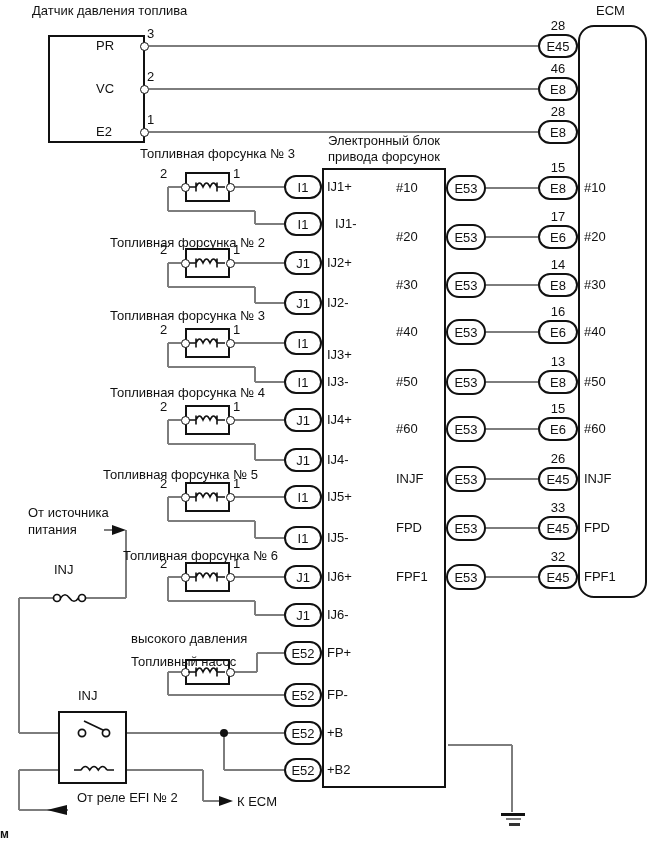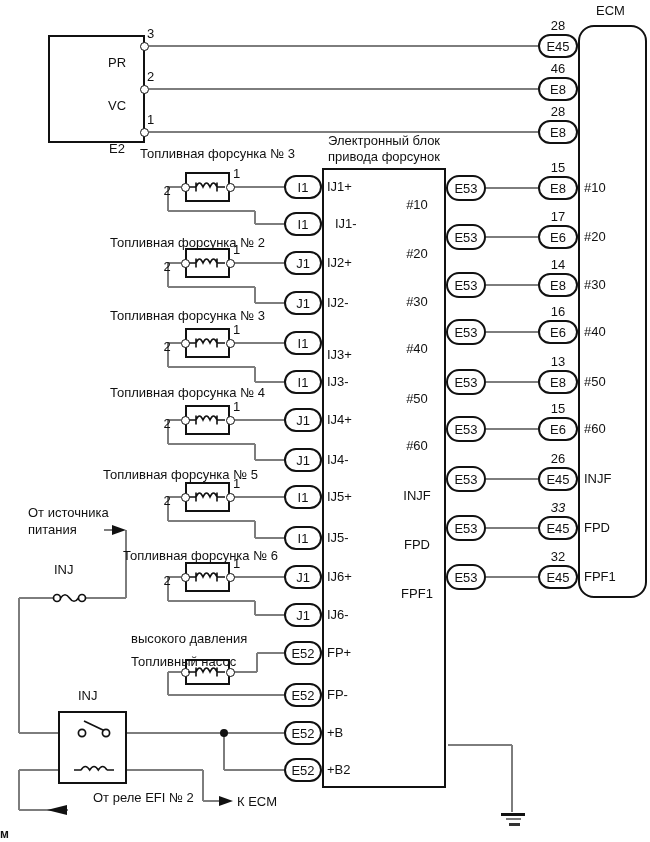--- a/index.html
+++ b/index.html
@@ -1,47 +1,48 @@
 <!DOCTYPE html>
 <html><head>
 <meta charset="utf-8">
 <style>
   html,body{margin:0;padding:0;background:#fff;}
   #canvas{position:relative;width:650px;height:842px;background:#fff;overflow:hidden;
     font-family:"Liberation Sans","DejaVu Sans",sans-serif;color:#111;}
   .lbl{position:absolute;font-size:13px;line-height:15px;white-space:nowrap;z-index:5;}
-  .r{text-align:center;margin-top:17px;}
+  .r{text-align:left;}
   .c{text-align:center;}
   .box{position:absolute;border:2px solid #111;background:#fff;box-sizing:border-box;z-index:2;}
   .oval{position:absolute;border:2px solid #111;border-radius:14px;background:#fff;box-sizing:border-box;
     font-size:13px;display:flex;align-items:center;justify-content:center;z-index:3;}
   .wire{position:absolute;background:#7d7d7d;z-index:1;}
   .node{position:absolute;width:9px;height:9px;border:1.7px solid #111;border-radius:50%;background:#fff;box-sizing:border-box;z-index:4;}
   .dot{position:absolute;width:8px;height:8px;border-radius:50%;background:#111;z-index:4;}
   .icon{position:absolute;z-index:4;}
   .tri{position:absolute;width:0;height:0;z-index:4;}
   .tri-right{border-top:5px solid transparent;border-bottom:5px solid transparent;border-left:14px solid #111;}
   .tri-left{border-top:5px solid transparent;border-bottom:5px solid transparent;border-right:20px solid #111;}
   .gbar{position:absolute;z-index:4;}
 </style>
 </head>
 <body>
 
 <div id="canvas">
 
+  <div class="lbl" style="left:32px;top:3px;">Датчик давления топлива</div>
   <div class="lbl" style="left:596px;top:3px;">ECM</div>
   <div class="lbl" style="left:328px;top:133px;">Электронный блок</div>
   <div class="lbl" style="left:328px;top:149px;">привода форсунок</div>
   <div class="lbl" style="left:28px;top:505px;">От источника</div>
   <div class="lbl" style="left:28px;top:522px;">питания</div>
   <div class="lbl" style="left:54px;top:562px;">INJ</div>
   <div class="lbl" style="left:131px;top:615px;margin-top:39px;">Топливный насос</div>
   <div class="lbl" style="left:131px;top:631px;">высокого давления</div>
   <div class="lbl" style="left:78px;top:688px;">INJ</div>
-  <div class="lbl" style="left:93px;top:790px;text-align:center;">От реле EFI № 2</div>
+  <div class="lbl" style="left:77px;top:790px;text-align:center;">От реле EFI № 2</div>
   <div class="lbl" style="left:237px;top:794px;">К ECM</div>
   <div class="lbl" style="left:0px;top:827px;font-weight:bold;font-size:12px;">м</div>
 
   <div class="box" style="left:48px;top:35px;width:97px;height:108px;"></div>
   <div class="box" style="left:578px;top:25px;width:69px;height:573px;border-radius:16px;"></div>
   <div class="box" style="left:322px;top:168px;width:124px;height:620px;"></div>
   <div class="box" style="left:58px;top:711px;width:69px;height:73px;"></div>
   <div class="box" style="left:185px;top:659px;width:45px;height:26px;"></div>
 
   <div class="node" style="left:181px;top:668px;"></div>
@@ -200,21 +201,21 @@
     <div class="lbl c" style="left: 538px; top: 401px; width: 40px;">15</div>
     <div class="lbl" style="left: 584px; top: 421px;">#60</div>
     <div class="lbl r" style="left: 396px; top: 471px; width: 42px;">INJF</div>
     <div class="oval" style="left: 446px; top: 466px; width: 40px; height: 26px;">E53</div>
     <div class="oval" style="left: 538px; top: 467px; width: 40px; height: 24px;">E45</div>
     <div class="lbl c" style="left: 538px; top: 451px; width: 40px;">26</div>
     <div class="lbl" style="left: 584px; top: 471px;">INJF</div>
     <div class="lbl r" style="left: 396px; top: 520px; width: 42px;">FPD</div>
     <div class="oval" style="left: 446px; top: 515px; width: 40px; height: 26px;">E53</div>
     <div class="oval" style="left: 538px; top: 516px; width: 40px; height: 24px;">E45</div>
-    <div class="lbl c" style="left: 538px; top: 500px; width: 40px; font-style: italic;">33</div>
+    <div class="lbl c" style="left: 538px; top: 500px; width: 40px;">33</div>
     <div class="lbl" style="left: 584px; top: 520px;">FPD</div>
     <div class="lbl r" style="left: 396px; top: 569px; width: 42px;">FPF1</div>
     <div class="oval" style="left: 446px; top: 564px; width: 40px; height: 26px;">E53</div>
     <div class="oval" style="left: 538px; top: 565px; width: 40px; height: 24px;">E45</div>
     <div class="lbl c" style="left: 538px; top: 549px; width: 40px;">32</div>
     <div class="lbl" style="left: 584px; top: 569px;">FPF1</div>
     <div class="oval" style="left: 284px; top: 175px; width: 38px; height: 24px;">I1</div>
     <div class="lbl" style="left: 327px; top: 179px;">IJ1+</div>
     <div class="oval" style="left: 284px; top: 212px; width: 38px; height: 24px;">I1</div>
     <div class="lbl" style="left: 327px; top: 216px; margin-left: 8px;">IJ1-</div>

